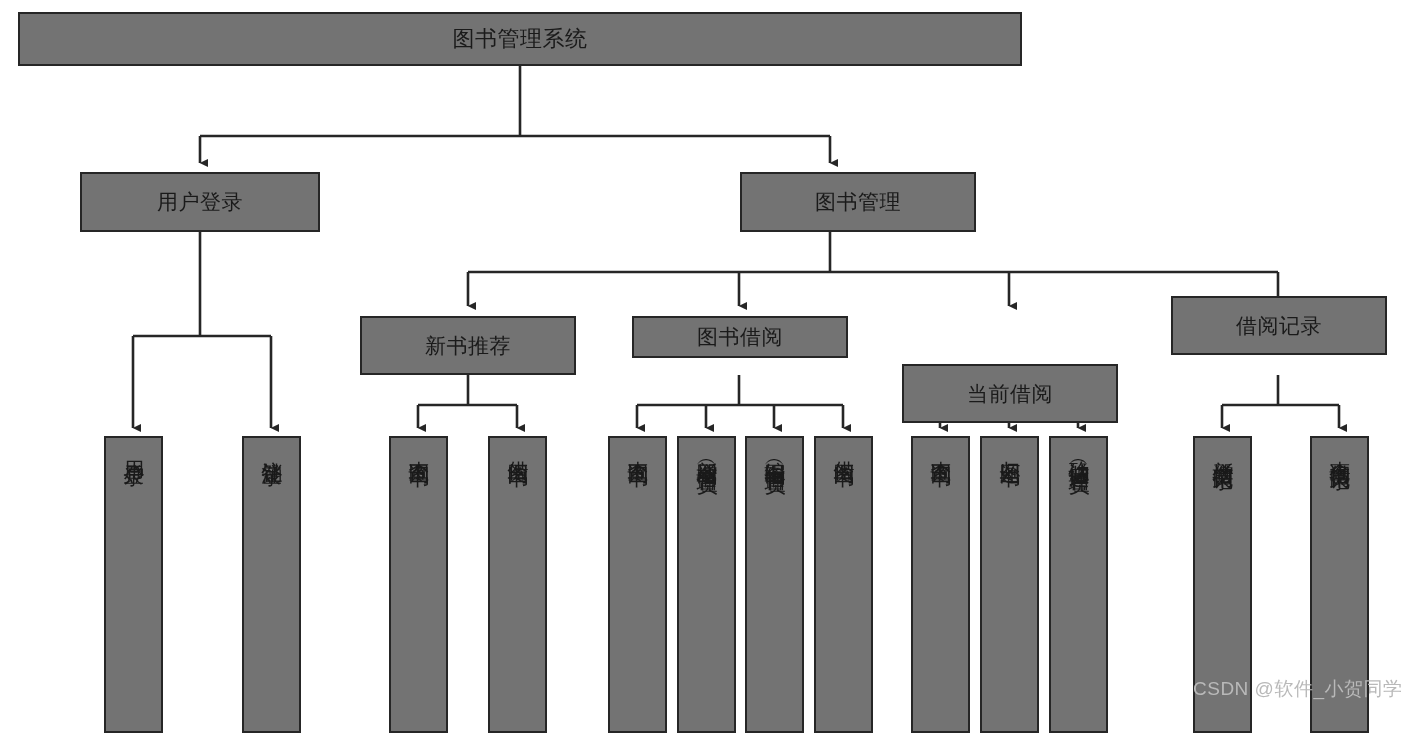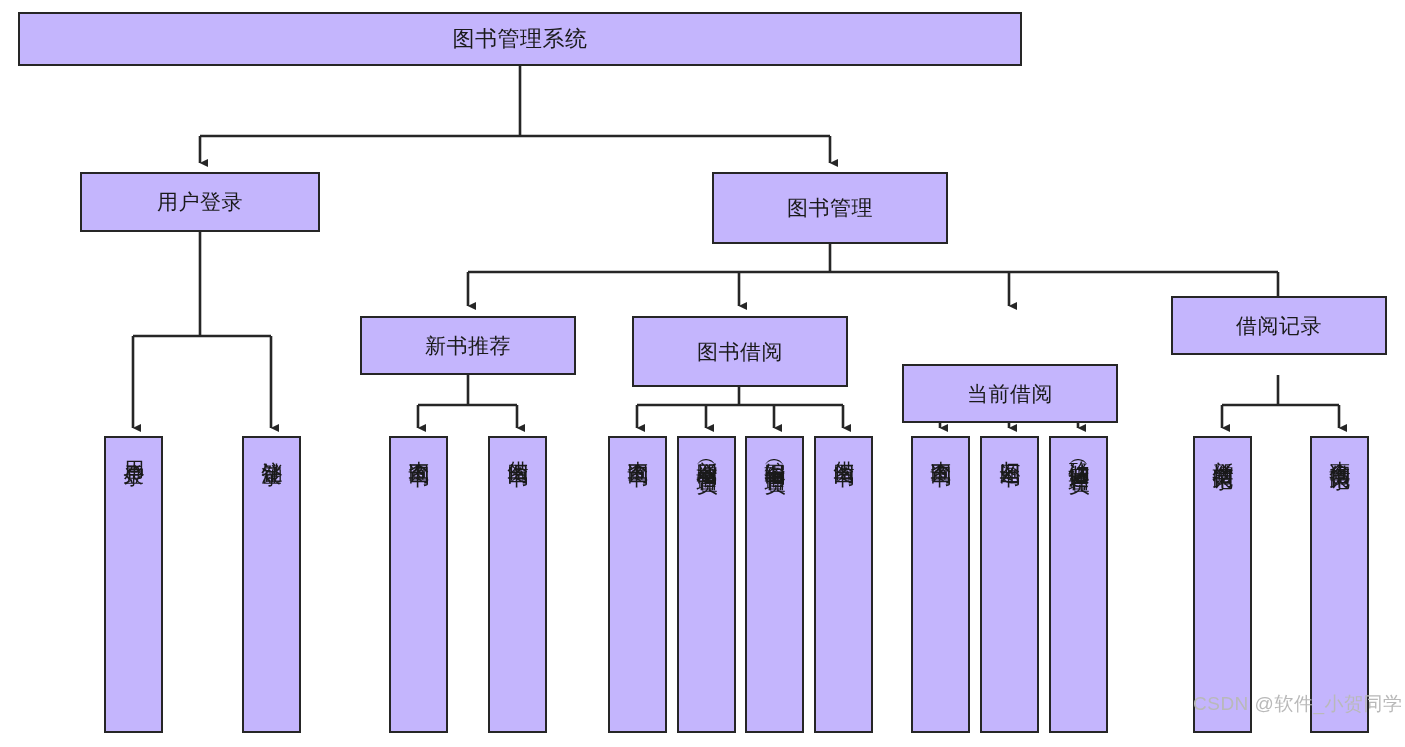--- a/index.html
+++ b/index.html
@@ -22,21 +22,21 @@
     position: absolute;
     left: 0;
     top: 0;
     width: 1405px;
     height: 747px;
   }
   .node-box {
     position: absolute;
     box-sizing: border-box;
     border: 2px solid #262626;
-    background: #c4b5fd;
+    background: #737373;
     display: flex;
     align-items: center;
     justify-content: center;
   }
   .node-label-h {
     font-size: 21px;
     color: #1a1a1a;
     line-height: 1.1;
     white-space: nowrap;
     letter-spacing: 0.5px;
@@ -123,28 +123,28 @@
     </g>
   </svg>
 
   <div class="node-box root" style="left:18px; top:12px; width:1004px; height:54px;">
     <span class="node-label-h">图书管理系统</span>
   </div>
 
   <div class="node-box level2" style="left:80px; top:172px; width:240px; height:60px;">
     <span class="node-label-h">用户登录</span>
   </div>
-  <div class="node-box level2" style="left:712px; top:172px; width:236px; height:72px;">
+  <div class="node-box level2" style="left:740px; top:172px; width:236px; height:60px;">
     <span class="node-label-h">图书管理</span>
   </div>
 
   <div class="node-box level3" style="left:360px; top:316px; width:216px; height:59px;">
     <span class="node-label-h">新书推荐</span>
   </div>
-  <div class="node-box level3" style="left:632px; top:316px; width:216px; height:71px;">
+  <div class="node-box level3" style="left:632px; top:316px; width:216px; height:42px;">
     <span class="node-label-h">图书借阅</span>
   </div>
   <div class="node-box level3" style="left:902px; top:316px; width:216px; height:59px;margin-top:48px;">
     <span class="node-label-h">当前借阅</span>
   </div>
   <div class="node-box level3" style="left:1171px; top:296px; width:216px; height:59px;">
     <span class="node-label-h">借阅记录</span>
   </div>
 
   <div class="node-box leaf" style="left:104px; top:436px; width:59px; height:297px;">
@@ -184,15 +184,15 @@
     <span class="node-label-v">确认归还（管理员）</span>
   </div>
 
   <div class="node-box leaf" style="left:1193px; top:436px; width:59px; height:297px;">
     <span class="node-label-v">新增借阅记录</span>
   </div>
   <div class="node-box leaf" style="left:1310px; top:436px; width:59px; height:297px;">
     <span class="node-label-v">查询借阅记录</span>
   </div>
 
-  <div class="watermark" style="left:1193px; top:691px;">CSDN @软件_小贺同学</div>
+  <div class="watermark" style="left:1193px; top:676px;">CSDN @软件_小贺同学</div>
 
 </div>
 
 </body></html>

